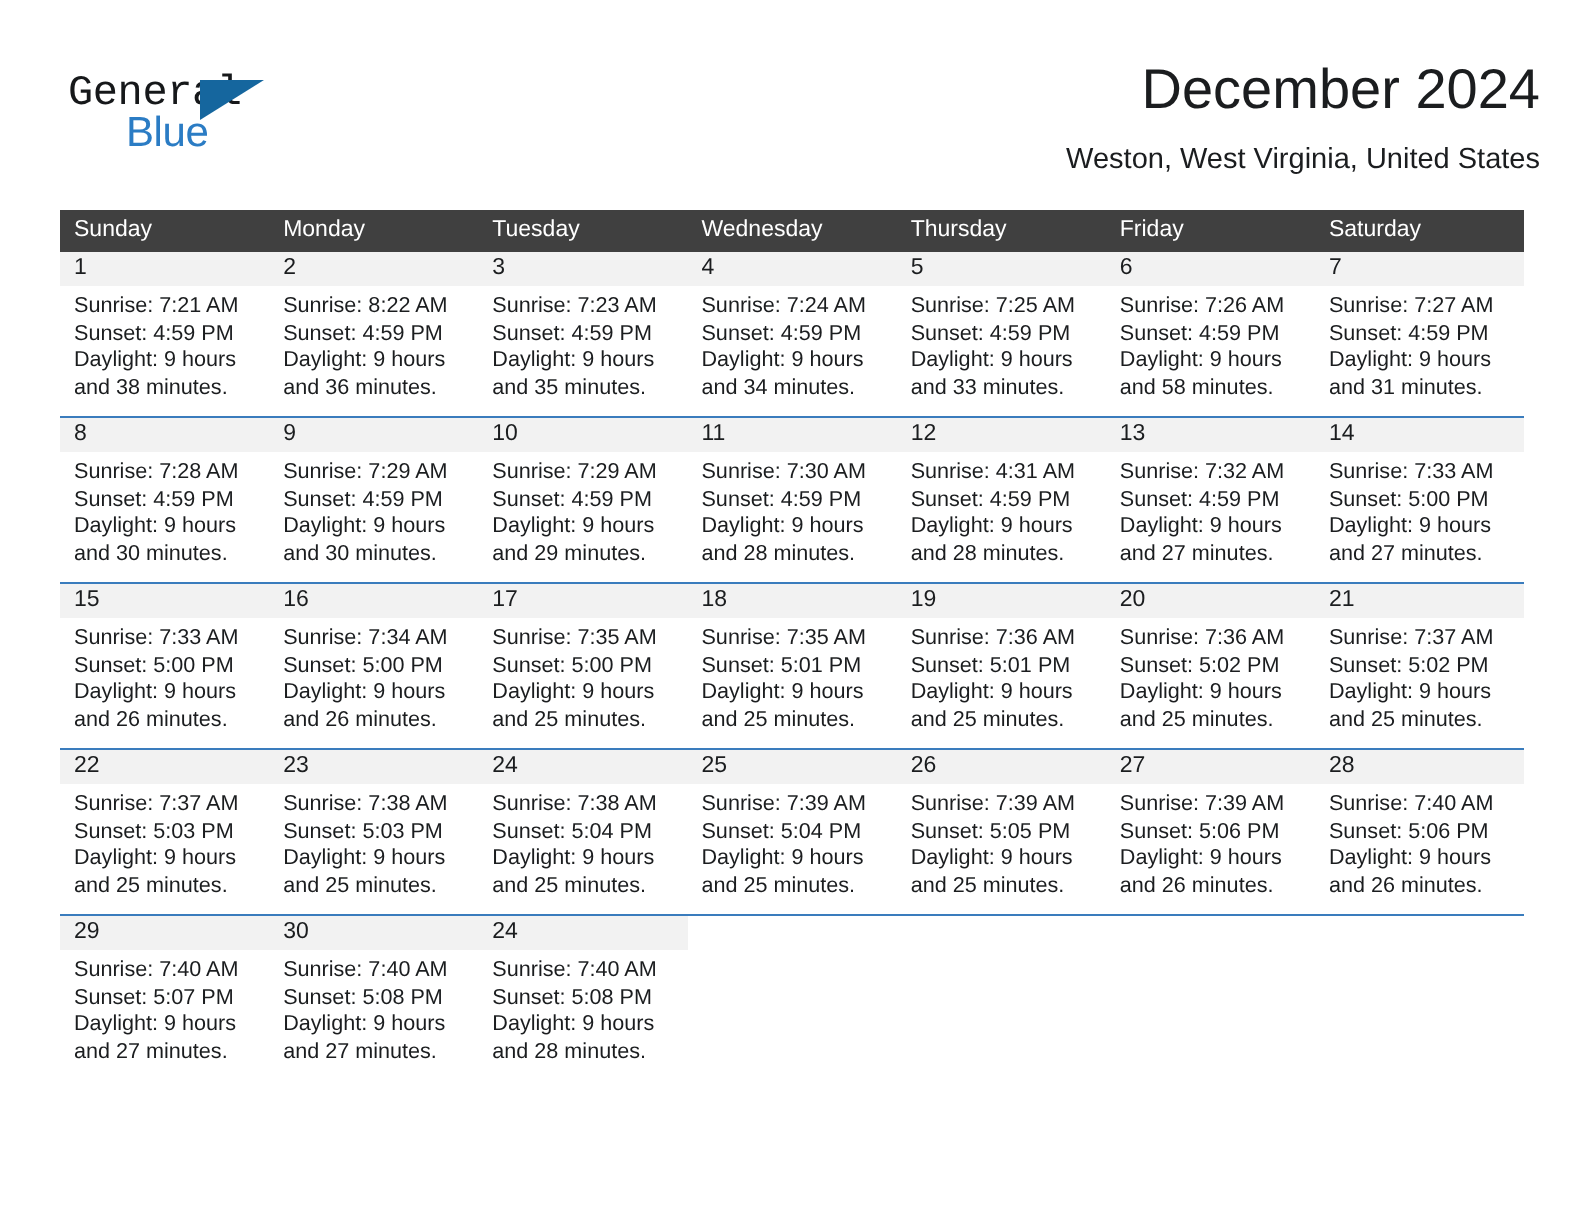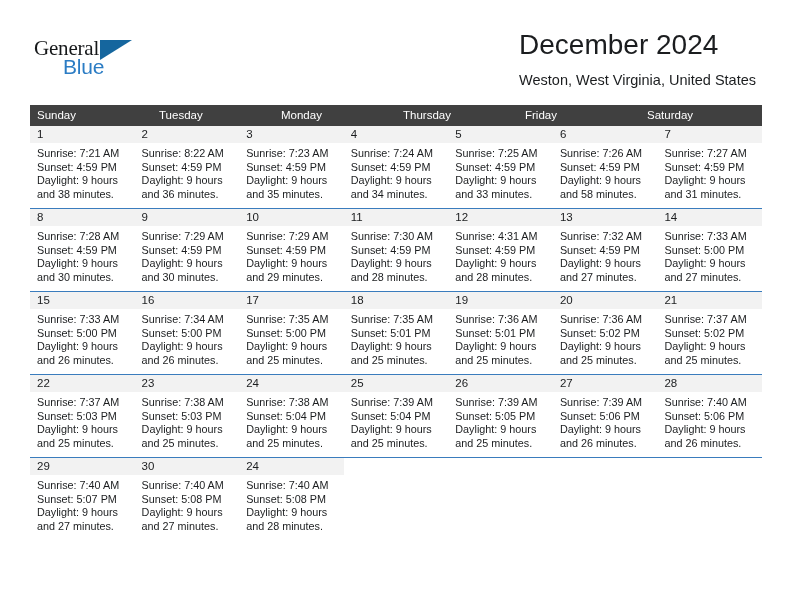--- a/index.html
+++ b/index.html
@@ -36,21 +36,21 @@
     width: 220px;
     height: 52px;
   }
   .brand-general {
     position: absolute;
     left: 0;
     top: 0;
     font-size: 21px;
     letter-spacing: -0.2px;
     color: #16181a;
-    font-family: Liberation Serif, serif;
+    font-family: Liberation Mono, monospace;
   }
   .brand-blue {
     position: absolute;
     left: 29px;
     top: 19px;
     font-size: 21px;
     letter-spacing: -0.2px;
     color: #2b7cc4;
     font-family: "Liberation Sans", sans-serif;
   }
@@ -59,22 +59,23 @@
     left: 66px;
     top: 4px;
     width: 0;
     height: 0;
     border-left: 32px solid #15669e;
     border-bottom: 20px solid transparent;
   }
 
   .title-block {
     position: absolute;
-    right: 36px;
+    right: 22px;
     top: 28px;
+    text-align: right;
   }
   .cal-title {
     font-size: 28px;
     line-height: 34px;
     color: #1b1d1f;
     font-weight: normal;
     margin: 0;
     white-space: nowrap;
   }
   .cal-subtitle {
@@ -169,22 +170,23 @@
       <h1 class="cal-title">December 2024</h1>
       <p class="cal-subtitle">Weston, West Virginia, United States</p>
     </div>
 
   </div>
 
   <div class="calendar">
 
     <div class="weekdays">
       <div class="weekday">Sunday</div>
+      <div class="weekday">Monday</div>
       <div class="weekday">Tuesday</div>
-      <div class="weekday">Monday</div>
+      <div class="weekday">Wednesday</div>
       <div class="weekday">Thursday</div>
       <div class="weekday">Friday</div>
       <div class="weekday">Saturday</div>
     </div>
 
     <div id="weeks-container">
         <div class="week">
           <div class="week-inner">
             <div class="day">
               <div class="day-band">

